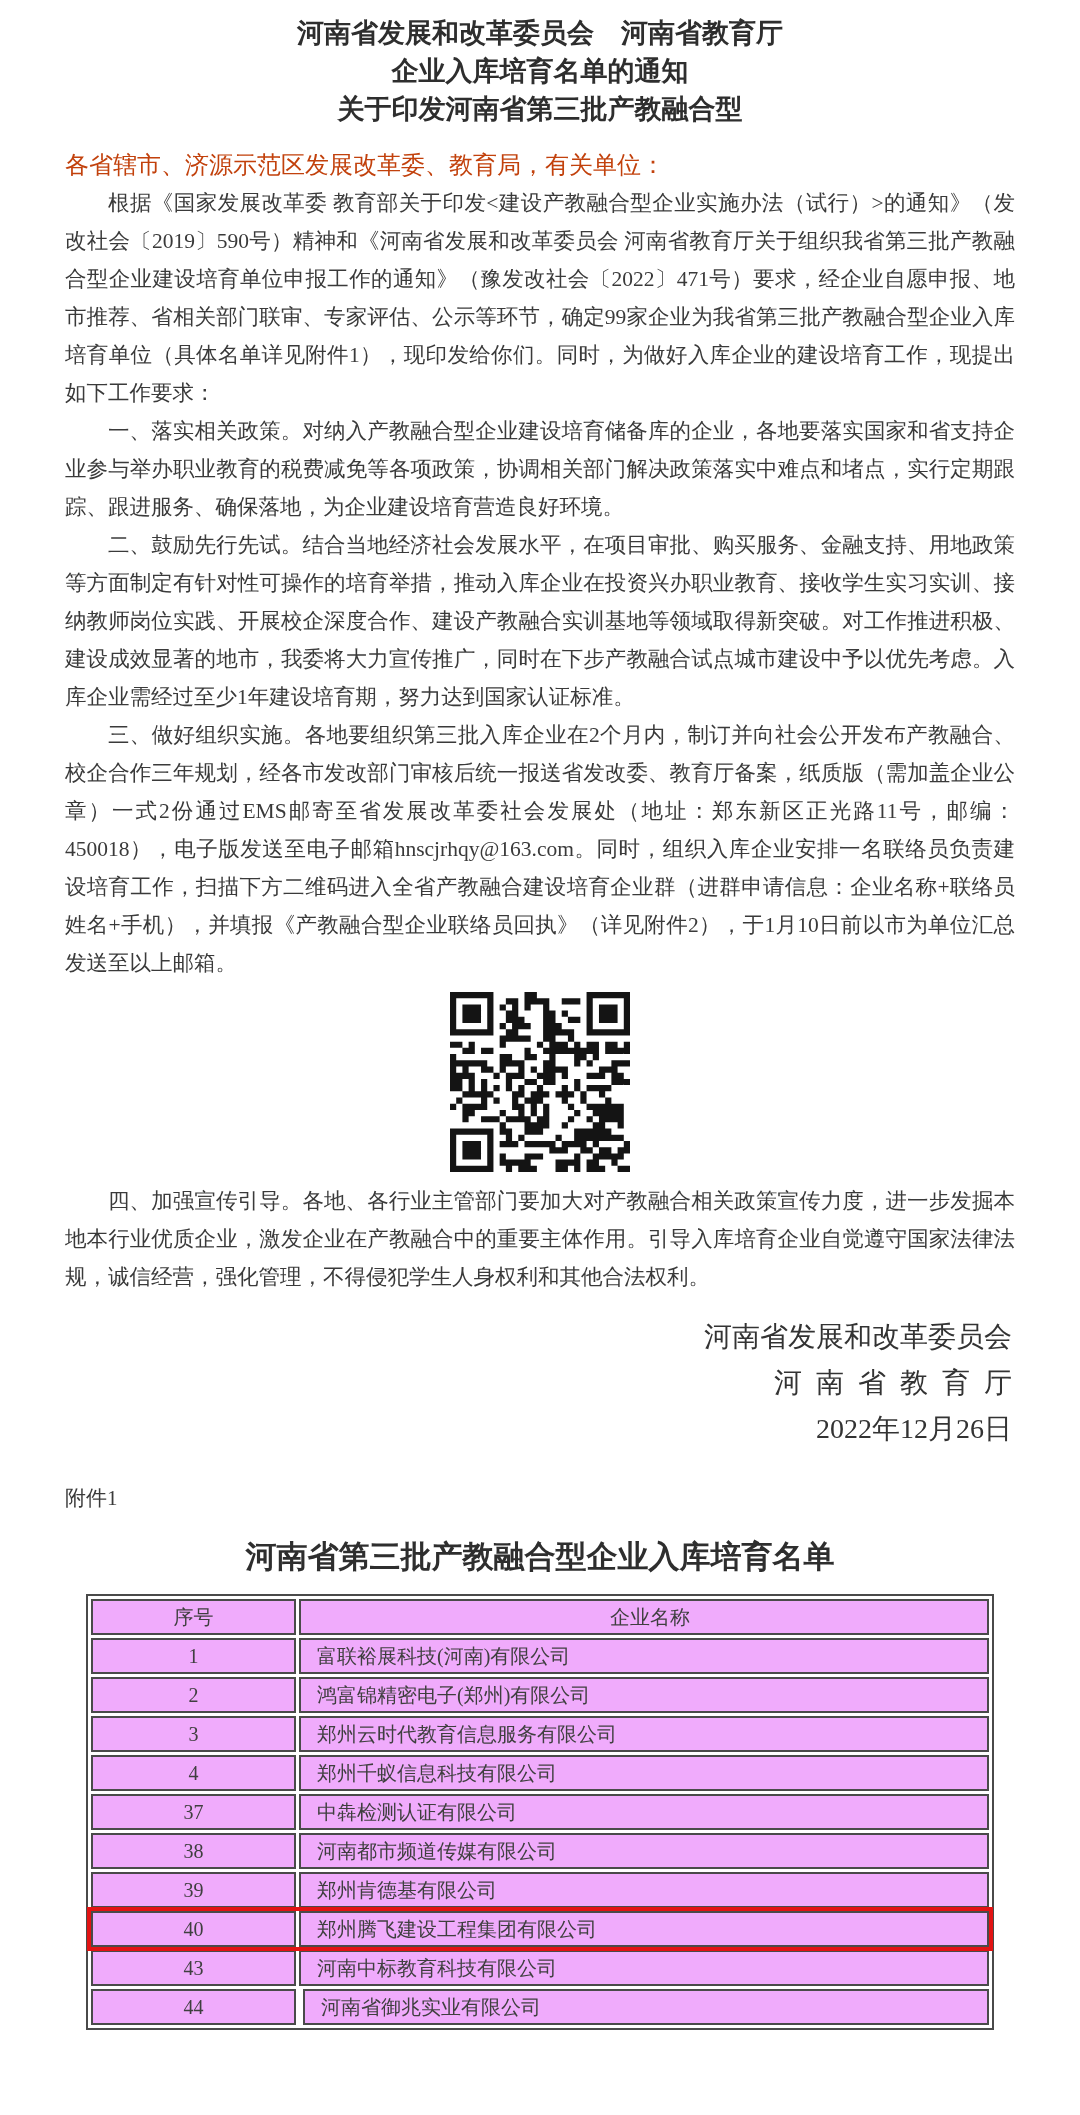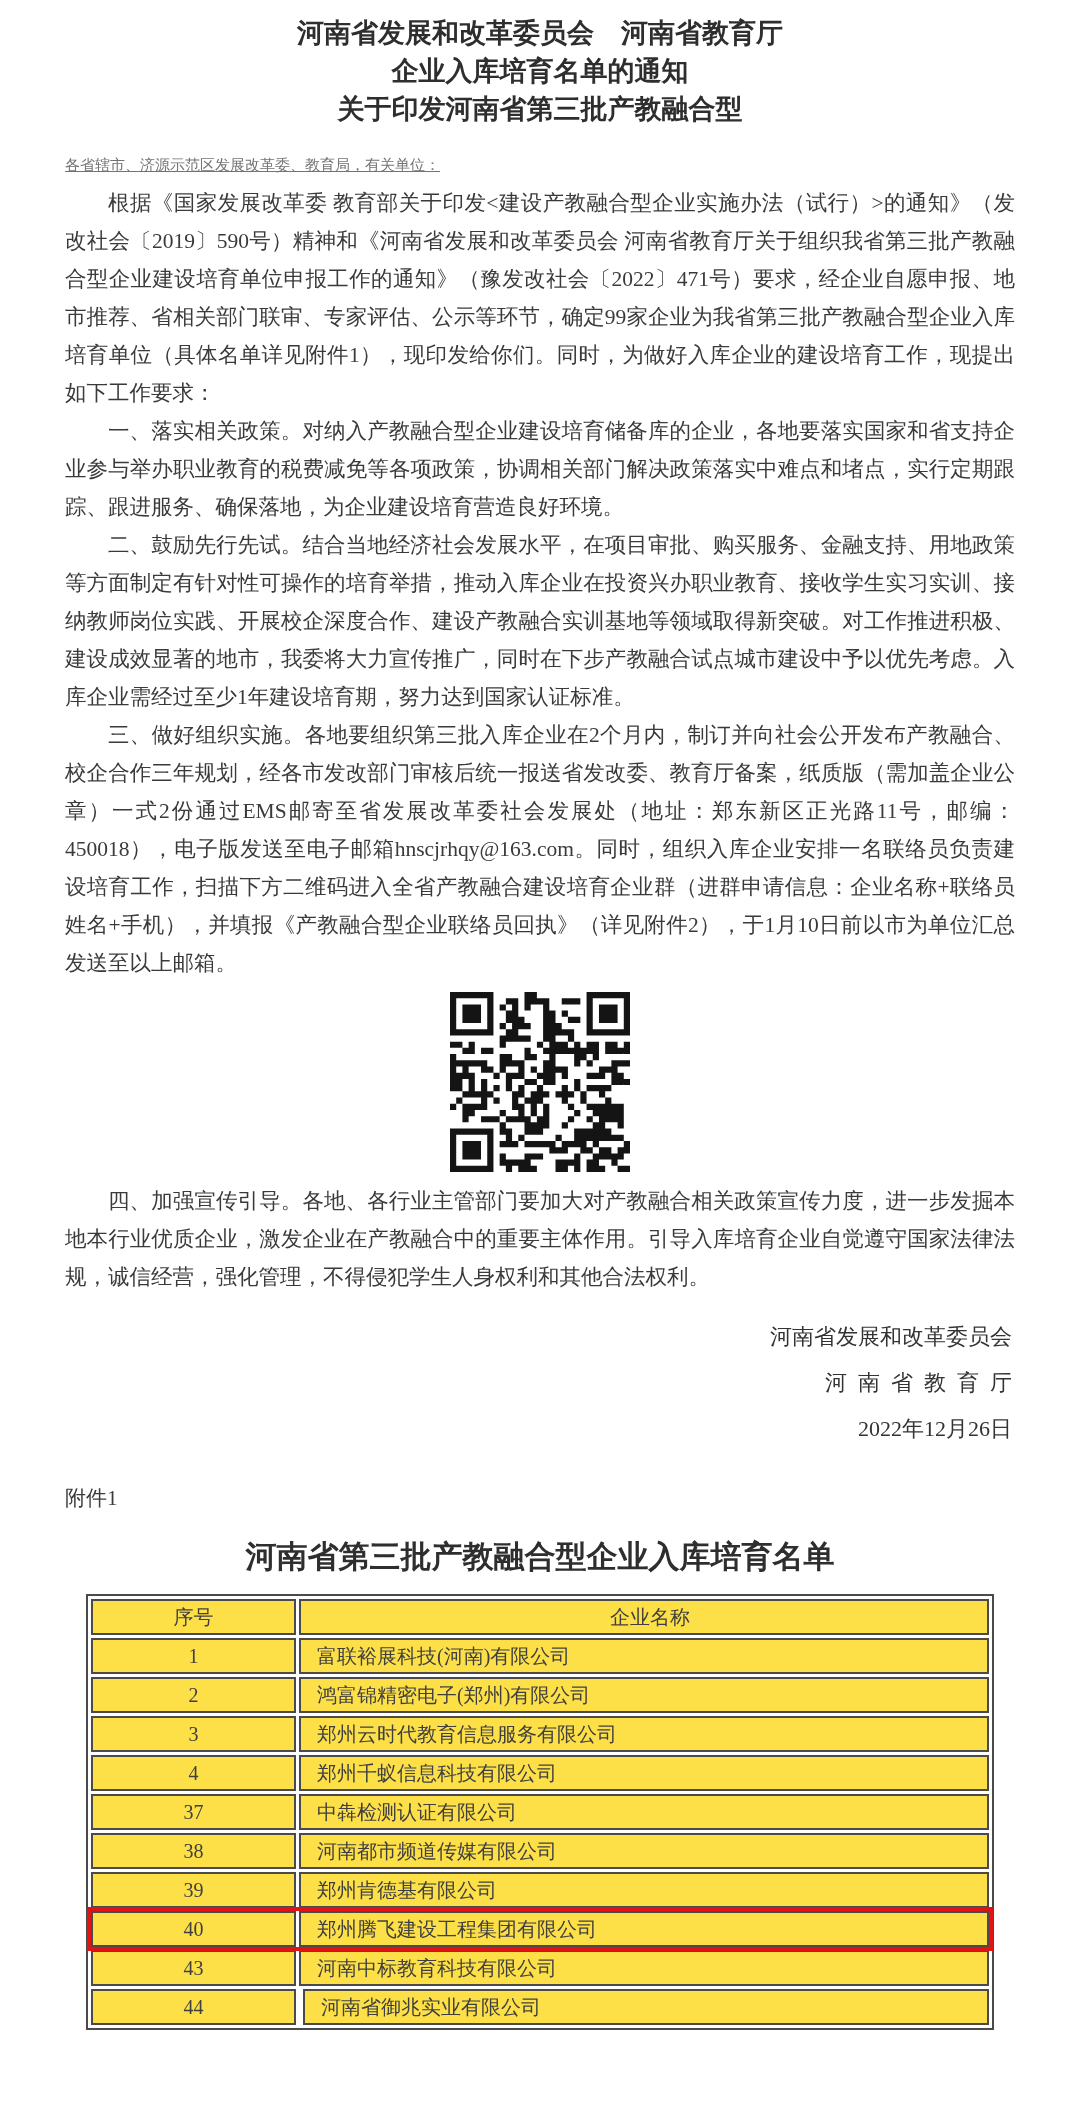--- a/index.html
+++ b/index.html
@@ -3,34 +3,34 @@
 <meta charset="utf-8">
 <style>
   html,body{margin:0;padding:0;background:#ffffff;}
   .page{
     position:relative;width:1080px;height:2115px;overflow:hidden;background:#ffffff;
     font-family:"Liberation Serif","DejaVu Serif",serif;color:#3a3a3a;
   }
   .doc-title{margin:14px 0 0;text-align:center;font-size:27px;line-height:38px;
     font-weight:bold;color:#2e2e2e;}
   .tline{display:block;}
-  .salutation{margin:18px 65px 0;font-size:15px;line-height:38px;color:#737373;text-decoration:underline;}
+  .salutation{margin:18px 65px 0;font-size:24px;line-height:38px;color:#c2410c;}
   .para{margin:0 65px;font-size:21.5px;line-height:38px;text-indent:2em;
     text-align:justify;color:#3a3a3a;}
   .qr-wrap{text-align:center;margin:10px 0 6px;}
   .qr-wrap svg{width:180px;height:180px;display:inline-block;}
-  .signature{margin:18px 68px 0 0;text-align:right;font-size:22px;line-height:46px;color:#333333;}
+  .signature{margin:18px 68px 0 0;text-align:right;font-size:28px;line-height:46px;color:#333333;}
   .spaced{letter-spacing:0.5em;margin-right:-0.5em;}
   .attachment{margin:32px 0 0 65px;font-size:21px;color:#3a3a3a;}
   .table-title{margin-top:24px;text-align:center;font-weight:bold;font-size:31px;color:#2e2e2e;}
   .etable{margin:16px 86px 0;border:2px solid #4a4a4a;padding:3px;}
   .trow{display:flex;gap:3px;margin-bottom:3px;}
   .trow:last-child{margin-bottom:0;gap:7px;}
   .cell{border:2px solid #4a4a4a;box-sizing:border-box;height:36px;
-    display:flex;align-items:center;font-size:20px;color:#3f3f3f;background:#fde047;}
+    display:flex;align-items:center;font-size:20px;color:#3f3f3f;background:#f0abfc;}
   .c-no{width:205px;justify-content:center;}
   .c-name{flex:1;padding-left:16px;}
   .c-name.center{justify-content:center;padding-left:12px;text-align:center;}
   .trow.hl{box-shadow:0 0 0 4px var(--hl,#e21313);position:relative;z-index:2;}
 </style>
 </head>
 <body>
 
 <div class="page">
 

